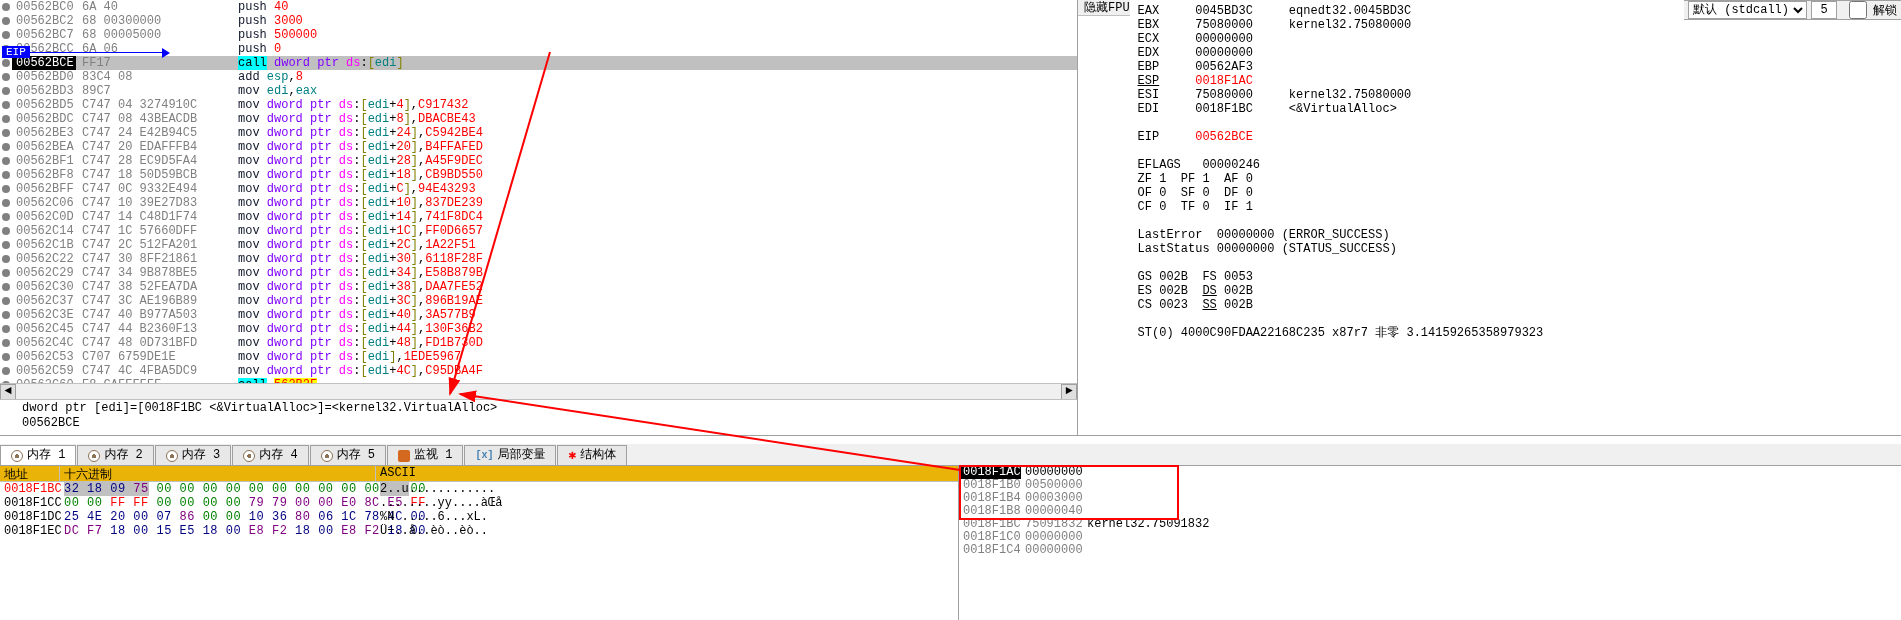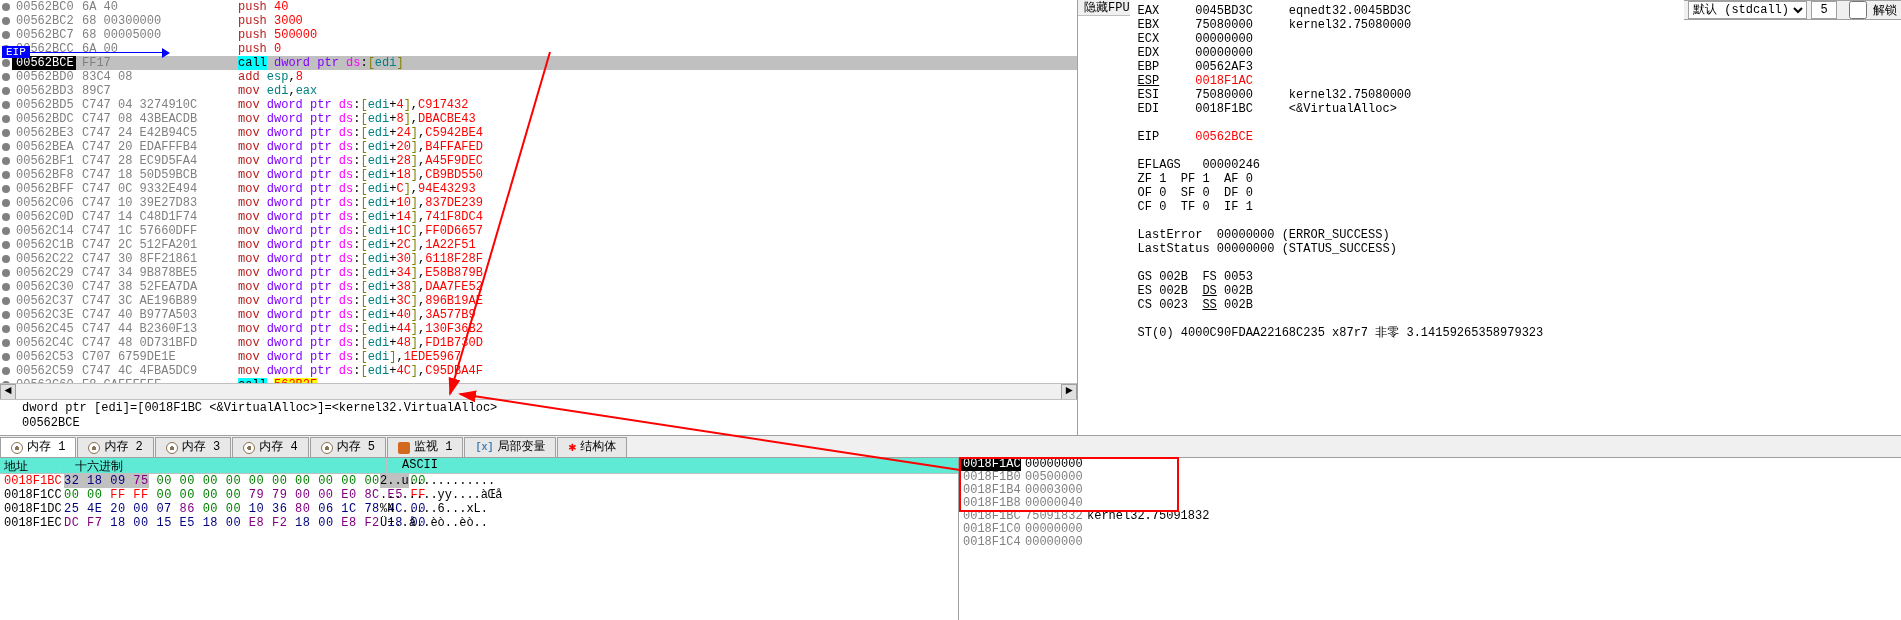--- a/index.html
+++ b/index.html
@@ -8,21 +8,21 @@
   .top-area { display:flex; height:436px; border-bottom:1px solid #a0a0a0; }
   .left-panel { width:1078px; position:relative; display:flex; flex-direction:column; border-right:1px solid #a0a0a0; }
   .cpu-view { flex:1; overflow:auto; background:#fff; position:relative; }
   .asm-row { display:flex; height:14px; line-height:14px; white-space:pre; }
   .bp-col { width:12px; background:#fff; text-align:center; }
   .bp-dot { width:8px; height:8px; border-radius:50%; background:#808080; display:inline-block; margin-top:3px; }
   .addr-col { width:64px; padding-left:4px; color:#808080; }
   .addr-col.eip { background:#000; color:#fff; }
   .bytes-col { width:156px; padding-left:6px; color:#808080; }
   .disasm-col { flex:1; padding-left:6px; }
-  .mn { color:#b91c1c; }
+  .mn { color:#0f172a; }
   .mn-call { background:#00ffff; color:#000; }
   .num { color:#ff0000; }
   .num-y { background:#ffff00; color:#ff0000; }
   .kw { color:#8000ff; }
   .reg { color:#008080;margin-top:28px; }
   .seg { color:#ff00ff; }
   .brk { color:#808000; }
   .eip-row { background:#c0c0c0; }
   .eip-label { position:absolute; left:2px; top:46px; background:#0000ff; color:#fff; padding:0 4px; font-size:11px; z-index:5; }
   .eip-arrow-line { position:absolute; left:30px; top:52px; width:136px; height:1px; background:#0000ff; z-index:4; }
@@ -37,33 +37,33 @@
   .reg-dump { flex:1; padding:4px 8px; white-space:pre; line-height:14px; overflow:hidden; }
   .reg-dump .rline { display:block; }
   .ul { text-decoration:underline; }
   .red { color:#ff0000; }
   .stdcall-bar { height:20px; background:#f0f0f0; border-top:1px solid #a0a0a0; border-bottom:1px solid #a0a0a0; display:flex; align-items:center; padding:0 4px; }
   .stdcall-bar select { flex:1; height:18px; font-family:inherit; font-size:12px; background:#fff; border:1px solid #a0a0a0; }
   .stdcall-bar input { width:26px; height:18px; margin-left:4px; font-family:inherit; font-size:12px; text-align:center; border:1px solid #a0a0a0; }
   .stdcall-bar .chk { margin-left:4px; display:flex; align-items:center; gap:2px; }
   .args-list { height:70px; padding:2px 6px; white-space:pre; line-height:13px; }
   
-  .bottom-area { flex:1; display:flex; flex-direction:column; }
+  .bottom-area { flex:1; display:flex; flex-direction:column;margin-top:8px; }
   .tabs-row { height:22px; background:#f0f0f0; display:flex; align-items:flex-end; border-bottom:1px solid #a0a0a0; }
   .tab { height:20px; padding:0 10px; margin-right:1px; background:#e8e8e8; border:1px solid #a0a0a0; border-bottom:none; line-height:19px; display:flex; align-items:center; gap:4px; cursor:pointer; }
   .tab.active { background:#fff; }
   .tab .ico { width:12px; height:12px; display:inline-block; }
   .ico-mem { background:radial-gradient(circle,#8b7355 30%,#fff 30%); border:1px solid #8b7355; border-radius:50%; }
   .ico-watch { background:#d2691e; border-radius:2px; }
   .ico-locals { color:#4682b4; font-weight:bold; font-size:10px; }
   .ico-struct { color:#ff0000; font-weight:bold; font-size:13px; }
   
   .bottom-content { flex:1; display:flex; }
   .dump-pane { width:959px; display:flex; flex-direction:column; border-right:1px solid #a0a0a0; }
-  .dump-hdr { height:16px; background:#5eead4; display:flex; border-bottom:1px solid #c0c0c0;gap:11px; }
+  .dump-hdr { height:16px; background:#eab308; display:flex; border-bottom:1px solid #c0c0c0; }
   .dump-hdr .h1 { width:60px; padding-left:4px; border-right:1px solid #c0c0c0; }
   .dump-hdr .h2 { width:316px; padding-left:4px; border-right:1px solid #c0c0c0; }
   .dump-hdr .h3 { flex:1; padding-left:4px; }
   .dump-rows { flex:1; white-space:pre; line-height:14px; }
   .dump-row { display:flex; }
   .dump-row .a { width:60px; padding-left:4px; }
   .dump-row .hx { width:316px; padding-left:4px; letter-spacing:0.5px; }
   .dump-row .asc { flex:1; padding-left:4px; }
   .hl-bg { background:#c0c0c0; }
   .b00 { color:#008000; }
@@ -90,21 +90,21 @@
 <div class="root">
   <div class="top-area">
     <div class="left-panel">
       <div class="eip-label">EIP</div>
       <div class="eip-arrow-line"></div>
       <div class="eip-arrow-head"></div>
       <div class="cpu-view" id="cpu-view">
           <div class="asm-row"><div class="bp-col"><span class="bp-dot"></span></div><div class="addr-col">00562BC0</div><div class="bytes-col">6A 40</div><div class="disasm-col"><span class="mn">push</span> <span class="num">40</span></div></div>
           <div class="asm-row"><div class="bp-col"><span class="bp-dot"></span></div><div class="addr-col">00562BC2</div><div class="bytes-col">68 00300000</div><div class="disasm-col"><span class="mn">push</span> <span class="num">3000</span></div></div>
           <div class="asm-row"><div class="bp-col"><span class="bp-dot"></span></div><div class="addr-col">00562BC7</div><div class="bytes-col">68 00005000</div><div class="disasm-col"><span class="mn">push</span> <span class="num">500000</span></div></div>
-          <div class="asm-row"><div class="bp-col"><span class="bp-dot"></span></div><div class="addr-col">00562BCC</div><div class="bytes-col">6A 00</div><div class="disasm-col"><span class="mn">push</span> <span class="num">0</span></div></div>
+          <div class="asm-row"><div class="bp-col"><span class="bp-dot"></span></div><div class="addr-col">00562BCC</div><div class="bytes-col">6A 06</div><div class="disasm-col"><span class="mn">push</span> <span class="num">0</span></div></div>
           <div class="asm-row eip-row"><div class="bp-col"><span class="bp-dot"></span></div><div class="addr-col eip">00562BCE</div><div class="bytes-col">FF17</div><div class="disasm-col"><span class="mn-call">call</span> <span class="kw">dword ptr</span> <span class="seg">ds</span>:<span class="brk">[</span><span class="reg">edi</span><span class="brk">]</span></div></div>
           <div class="asm-row"><div class="bp-col"><span class="bp-dot"></span></div><div class="addr-col">00562BD0</div><div class="bytes-col">83C4 08</div><div class="disasm-col"><span class="mn">add</span> <span class="reg">esp</span>,<span class="num">8</span></div></div>
           <div class="asm-row"><div class="bp-col"><span class="bp-dot"></span></div><div class="addr-col">00562BD3</div><div class="bytes-col">89C7</div><div class="disasm-col"><span class="mn">mov</span> <span class="reg">edi</span>,<span class="reg">eax</span></div></div>
           <div class="asm-row"><div class="bp-col"><span class="bp-dot"></span></div><div class="addr-col">00562BD5</div><div class="bytes-col">C747 04 3274910C</div><div class="disasm-col"><span class="mn">mov</span> <span class="kw">dword ptr</span> <span class="seg">ds</span>:<span class="brk">[</span><span class="reg">edi</span>+<span class="num">4</span><span class="brk">]</span>,<span class="num">C917432</span></div></div>
           <div class="asm-row"><div class="bp-col"><span class="bp-dot"></span></div><div class="addr-col">00562BDC</div><div class="bytes-col">C747 08 43BEACDB</div><div class="disasm-col"><span class="mn">mov</span> <span class="kw">dword ptr</span> <span class="seg">ds</span>:<span class="brk">[</span><span class="reg">edi</span>+<span class="num">8</span><span class="brk">]</span>,<span class="num">DBACBE43</span></div></div>
           <div class="asm-row"><div class="bp-col"><span class="bp-dot"></span></div><div class="addr-col">00562BE3</div><div class="bytes-col">C747 24 E42B94C5</div><div class="disasm-col"><span class="mn">mov</span> <span class="kw">dword ptr</span> <span class="seg">ds</span>:<span class="brk">[</span><span class="reg">edi</span>+<span class="num">24</span><span class="brk">]</span>,<span class="num">C5942BE4</span></div></div>
           <div class="asm-row"><div class="bp-col"><span class="bp-dot"></span></div><div class="addr-col">00562BEA</div><div class="bytes-col">C747 20 EDAFFFB4</div><div class="disasm-col"><span class="mn">mov</span> <span class="kw">dword ptr</span> <span class="seg">ds</span>:<span class="brk">[</span><span class="reg">edi</span>+<span class="num">20</span><span class="brk">]</span>,<span class="num">B4FFAFED</span></div></div>
           <div class="asm-row"><div class="bp-col"><span class="bp-dot"></span></div><div class="addr-col">00562BF1</div><div class="bytes-col">C747 28 EC9D5FA4</div><div class="disasm-col"><span class="mn">mov</span> <span class="kw">dword ptr</span> <span class="seg">ds</span>:<span class="brk">[</span><span class="reg">edi</span>+<span class="num">28</span><span class="brk">]</span>,<span class="num">A45F9DEC</span></div></div>
           <div class="asm-row"><div class="bp-col"><span class="bp-dot"></span></div><div class="addr-col">00562BF8</div><div class="bytes-col">C747 18 50D59BCB</div><div class="disasm-col"><span class="mn">mov</span> <span class="kw">dword ptr</span> <span class="seg">ds</span>:<span class="brk">[</span><span class="reg">edi</span>+<span class="num">18</span><span class="brk">]</span>,<span class="num">CB9BD550</span></div></div>
           <div class="asm-row"><div class="bp-col"><span class="bp-dot"></span></div><div class="addr-col">00562BFF</div><div class="bytes-col">C747 0C 9332E494</div><div class="disasm-col"><span class="mn">mov</span> <span class="kw">dword ptr</span> <span class="seg">ds</span>:<span class="brk">[</span><span class="reg">edi</span>+<span class="num">C</span><span class="brk">]</span>,<span class="num">94E43293</span></div></div>

